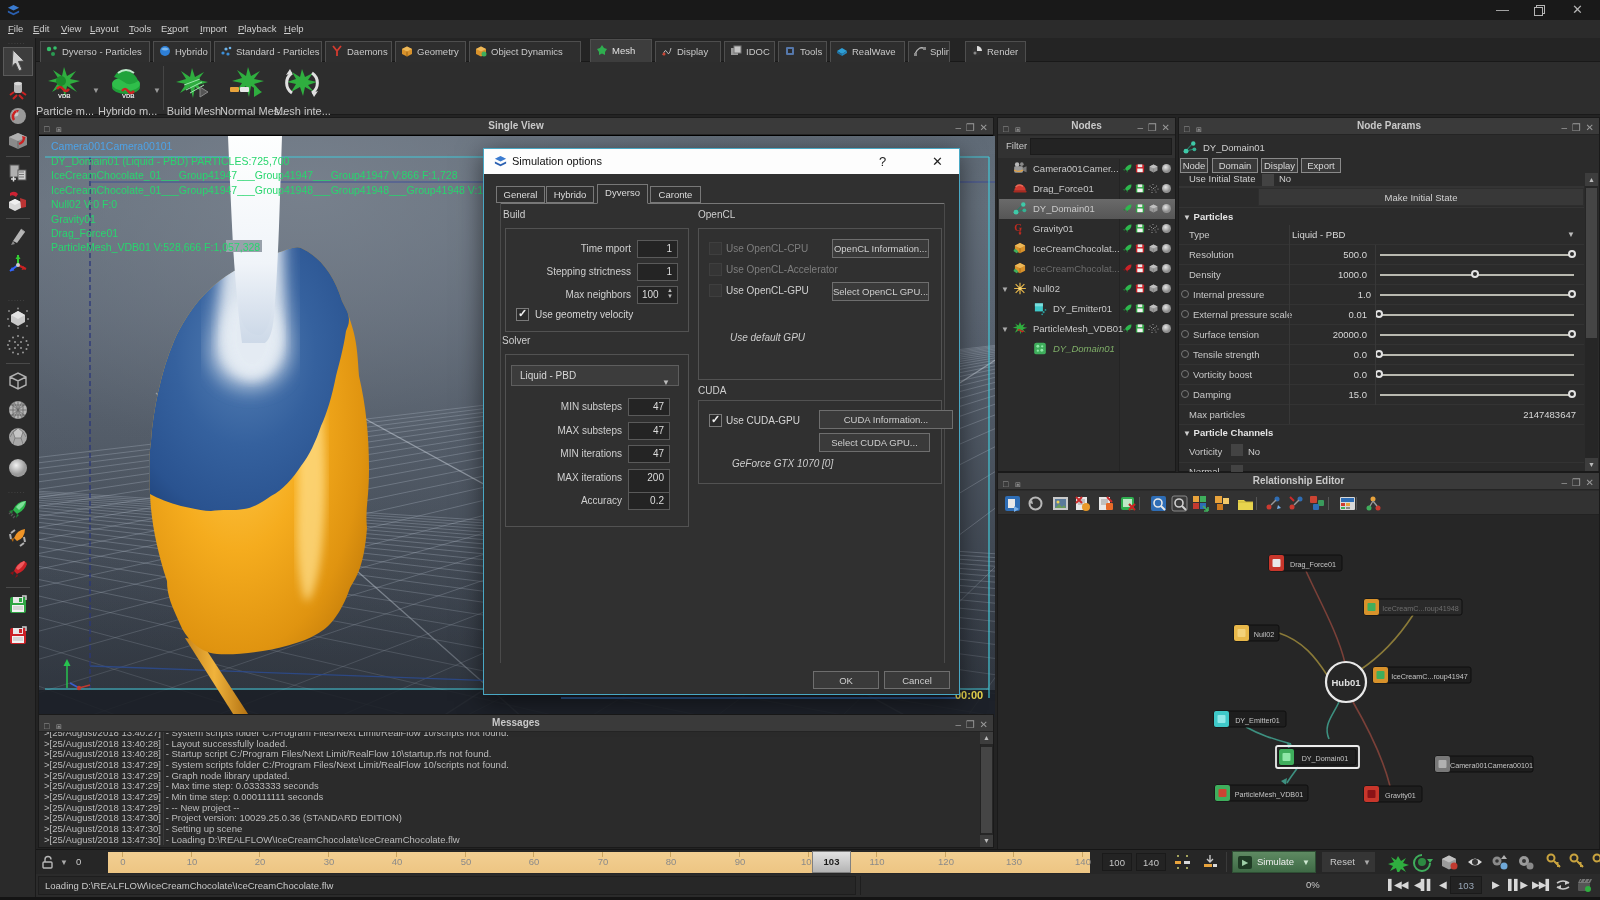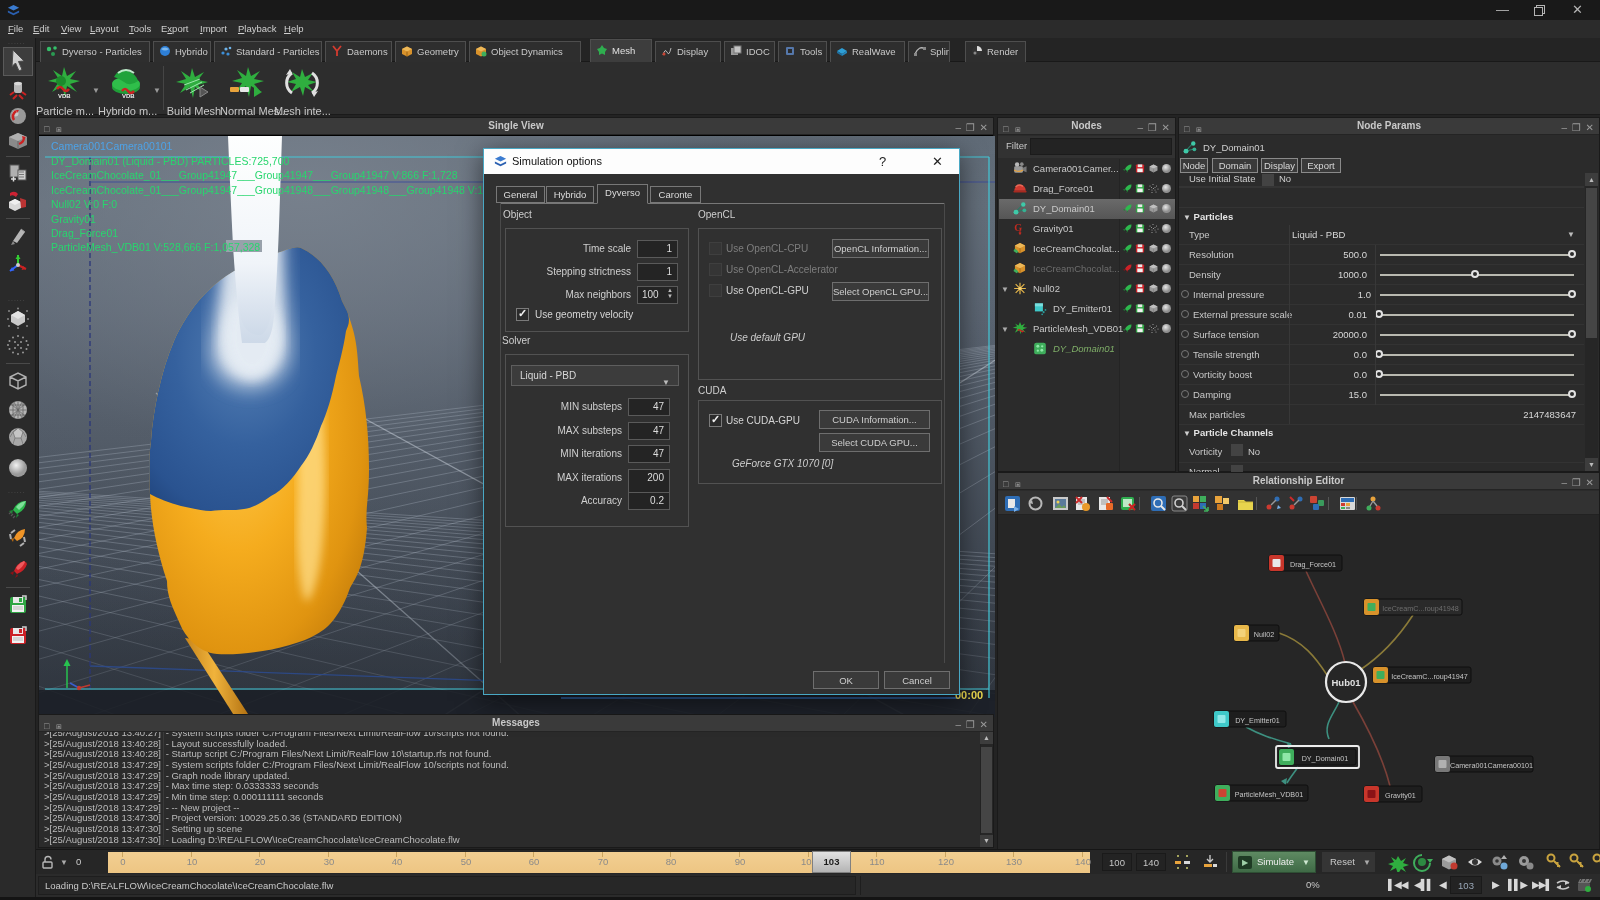--- a/index.html
+++ b/index.html
@@ -865,20 +865,21 @@
       <span style="position:absolute;left:24px;top:24px;color:#d0d0d0">DY_Domain01</span>
 <div style="position:absolute;left:1px;top:40px;width:28px;height:15px;border:1px solid #8a8a8a;background:#3a3a3a;color:#d8d8d8;text-align:center;line-height:14px">Node</div>
 <div style="position:absolute;left:33px;top:40px;width:46px;height:15px;border:1px solid #8a8a8a;background:#3a3a3a;color:#d8d8d8;text-align:center;line-height:14px">Domain</div>
 <div style="position:absolute;left:82px;top:40px;width:37px;height:15px;border:1px solid #8a8a8a;background:#3a3a3a;color:#d8d8d8;text-align:center;line-height:14px">Display</div>
 <div style="position:absolute;left:122px;top:40px;width:40px;height:15px;border:1px solid #8a8a8a;background:#3a3a3a;color:#d8d8d8;text-align:center;line-height:14px">Export</div>
 <div style="position:absolute;left:0;top:55px;width:405px;height:14px;border-bottom:1px solid #343434">
         <span style="position:absolute;left:10px;top:0px;color:#cecece">Use Initial State</span>
         <div style="position:absolute;left:83px;top:1px;width:12px;height:12px;background:#434343"></div>
         <span style="position:absolute;left:100px;top:0px;color:#cecece">No</span>
       </div>
+<div style="position:absolute;left:79px;top:70px;width:326px;height:18px;background:#383838;border:1px solid #2e2e2e;text-align:center;line-height:17px;color:#d2d2d2">Make Initial State</div>
 <div style="position:absolute;left:0px;top:69px;width:405px;height:1px;background:#343434"></div>
       <div style="position:absolute;left:0px;top:89px;width:405px;height:1px;background:#343434"></div>
 <div style="position:absolute;left:4px;top:93px;color:#e4e4e4;font-weight:bold"><span style="font-size:8px;color:#cfcfcf">▼</span> Particles</div>
 <div style="position:absolute;left:0px;top:126px;width:405px;height:1px;background:#333333"></div>
 <span style="position:absolute;left:10px;top:111px;color:#c9c9c9;white-space:nowrap">Type</span>
 <span style="position:absolute;left:113px;top:111px;color:#d8d8d8">Liquid - PBD</span>
       <span style="position:absolute;left:388px;top:112px;color:#bbb;font-size:8px">▼</span>
 <div style="position:absolute;left:0px;top:146px;width:405px;height:1px;background:#333333"></div>
 <span style="position:absolute;left:10px;top:131px;color:#c9c9c9;white-space:nowrap">Resolution</span>
 <span style="position:absolute;left:100px;top:131px;width:88px;text-align:right;color:#d8d8d8">500.0</span>
@@ -1255,23 +1256,23 @@
 <span style="position:absolute;left:395px;color:#222;font-size:13px">?</span>
 <span style="position:absolute;left:448px;color:#222;font-size:13px">✕</span>
       </div>
  <div class="dtab" style="left:12px;width:49px">General</div>
  <div class="dtab" style="left:62px;width:48px">Hybrido</div>
  <div class="dtab act" style="left:113px;width:51px">Dyverso</div>
  <div class="dtab" style="left:166px;width:51px">Caronte</div>
  <div style="position:absolute;left:16px;top:54px;width:444px;height:1px;background:#777"></div>
  <div style="position:absolute;left:16px;top:54px;width:1px;height:460px;background:#4a4a4a"></div>
  <div style="position:absolute;left:460px;top:54px;width:1px;height:460px;background:#4a4a4a"></div>
- <span class="glab" style="left:19px;top:60px">Object</span>
+ <span class="glab" style="left:19px;top:60px">Build</span>
  <div class="grp" style="left:21px;top:79px;width:184px;height:104px"></div>
- <span class="dlabr" style="left:47px;top:94px;width:100px">Time scale</span>
+ <span class="dlabr" style="left:47px;top:94px;width:100px">Time mport</span>
       <div class="dfield" style="left:153px;top:91px;width:41px;height:18px">1</div>
  <span class="dlabr" style="left:47px;top:117px;width:100px">Stepping strictness</span>
       <div class="dfield" style="left:153px;top:114px;width:41px;height:18px">1</div>
  <span class="dlabr" style="left:47px;top:140px;width:100px">Max neighbors</span>
       <div class="dfield" style="left:153px;top:137px;width:41px;height:18px;text-align:left;padding-left:4px">100</div>
  <span style="position:absolute;left:183px;top:138px;color:#bbb;font-size:6px">▲<br>▼</span>
  <div class="cb" style="left:32px;top:159px">
         <span class="cbck">✓</span>
       </div>
       <span style="position:absolute;left:51px;top:160px;color:#d5d5d5">Use geometry velocity</span>
@@ -1298,19 +1299,19 @@
  <div class="cb dis" style="left:225px;top:135px"></div>
       <span style="position:absolute;left:242px;top:136px;color:#cfcfcf">Use OpenCL-GPU</span>
       <div class="dbtn" style="left:348px;top:133px;width:97px;height:19px">Select OpenCL GPU...</div>
  <span style="position:absolute;left:246px;top:183px;color:#cdcdcd;font-style:italic">Use default GPU</span>
  <span class="glab" style="left:214px;top:236px">CUDA</span>
  <div class="grp" style="left:214px;top:251px;width:244px;height:84px"></div>
  <div class="cb" style="left:225px;top:265px">
         <span class="cbck">✓</span>
       </div>
       <span style="position:absolute;left:242px;top:266px;color:#d5d5d5">Use CUDA-GPU</span>
- <div class="dbtn" style="left:335px;top:261px;width:111px;height:19px">CUDA Information...</div>
+ <div class="dbtn" style="left:335px;top:261px;width:134px;height:19px">CUDA Information...</div>
  <div class="dbtn" style="left:335px;top:284px;width:111px;height:19px">Select CUDA GPU...</div>
  <span style="position:absolute;left:248px;top:309px;color:#cdcdcd;font-style:italic">GeForce GTX 1070 [0]</span>
  <div class="dbtn" style="left:329px;top:522px;width:66px;height:18px">OK</div>
  <div class="dbtn" style="left:400px;top:522px;width:66px;height:18px">Cancel</div>
 </div>
 </div>
 
 </body></html>

